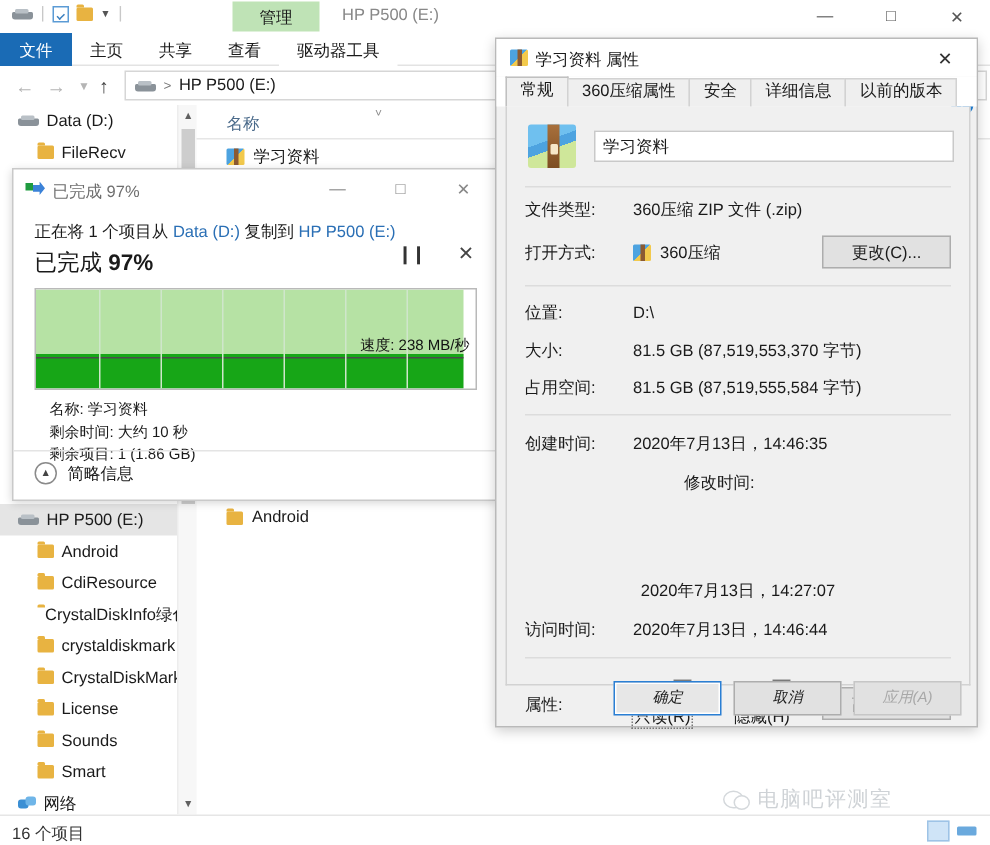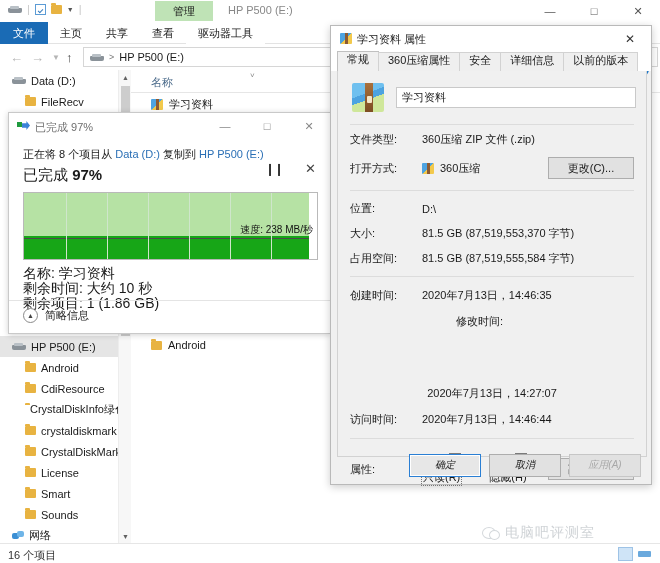--- a/index.html
+++ b/index.html
@@ -128,21 +128,21 @@
   .cd-x { font-size:13px; color:#444; }
 
   .graph { position:relative; width:295px; height:68px; border:1px solid #b9b9b9; background:#fff;
            overflow:hidden; }
   .graph .grid-v { position:absolute; top:0; bottom:0; width:1px; background:#cfe6cb; }
   .graph .fill-light { position:absolute; left:0; top:0; width:285px; height:45px; background:#b6e2a4; }
   .graph .fill-dark { position:absolute; left:0; bottom:0; width:285px; height:23px; background:#17a617; }
   .graph .midline { position:absolute; left:0; width:285px; top:45px; height:1px; background:#4b4b4b; }
   .graph .spd { position:absolute; right:4px; top:30px; font-size:10px; color:#111; }
 
-  .cd-meta { padding:6px 14px 0 14px; font-size:14px; line-height:15px; color:#1a1a1a; }
+  .cd-meta { padding:6px 14px 0 24px; font-size:10px; line-height:15px; color:#1a1a1a; }
   .cd-sep { position:absolute; left:0; right:0; top:187px; height:1px; background:#e4e4e4; }
   .cd-less { position:absolute; left:14px; top:195px; display:flex; align-items:center; gap:7px; }
   .cd-less .circ { width:15px;height:15px;border:1px solid #8a8a8a;border-radius:50%;
                    display:flex;align-items:center;justify-content:center;font-size:7px;color:#444;}
   .cd-less .lb { font-size:11px; color:#1a1a1a; }
 
   
   #propdlg { position:absolute; left:330px; top:25px; width:322px; height:460px;
              background:#f0f0f0; border:1px solid #b9b9b9;
              box-shadow:0 2px 8px rgba(0,0,0,.20); }
@@ -304,25 +304,25 @@
       <div class="tree-item indent1">
         <span class="ico-folder"></span>
         <span>CrystalDiskMark7</span>
       </div>
       <div class="tree-item indent1">
         <span class="ico-folder"></span>
         <span>License</span>
       </div>
       <div class="tree-item indent1">
         <span class="ico-folder"></span>
+        <span>Sounds</span>
+      </div>
+      <div class="tree-item indent1">
+        <span class="ico-folder"></span>
         <span>Smart</span>
-      </div>
-      <div class="tree-item indent1">
-        <span class="ico-folder"></span>
-        <span>Sounds</span>
       </div>
       <div class="tree-item">
         <span class="tree-ico-net"></span>
         <span>网络</span>
       </div>
     </div>
 
     <div class="vscroll">
       <div class="arrow-up">▲</div>
       <div class="thumb"></div>
@@ -365,21 +365,21 @@
     <div class="tx">已完成 97%</div>
     <div class="cd-wbtns">
       <div class="cd-wb">—</div>
       <div class="cd-wb">□</div>
       <div class="cd-wb">✕</div>
     </div>
   </div>
 
   <div class="cd-body">
     <div class="cd-line1">
-      <span>正在将 8 个项目从 </span>
+      <span>正在将 1 个项目从 </span>
       <span class="lnk">Data (D:)</span>
       <span> 复制到 </span>
       <span class="lnk">HP P500 (E:)</span>
     </div>
 
     <div class="cd-pct">
       <span>已完成</span>
       <b>97%</b>
     </div>
 

